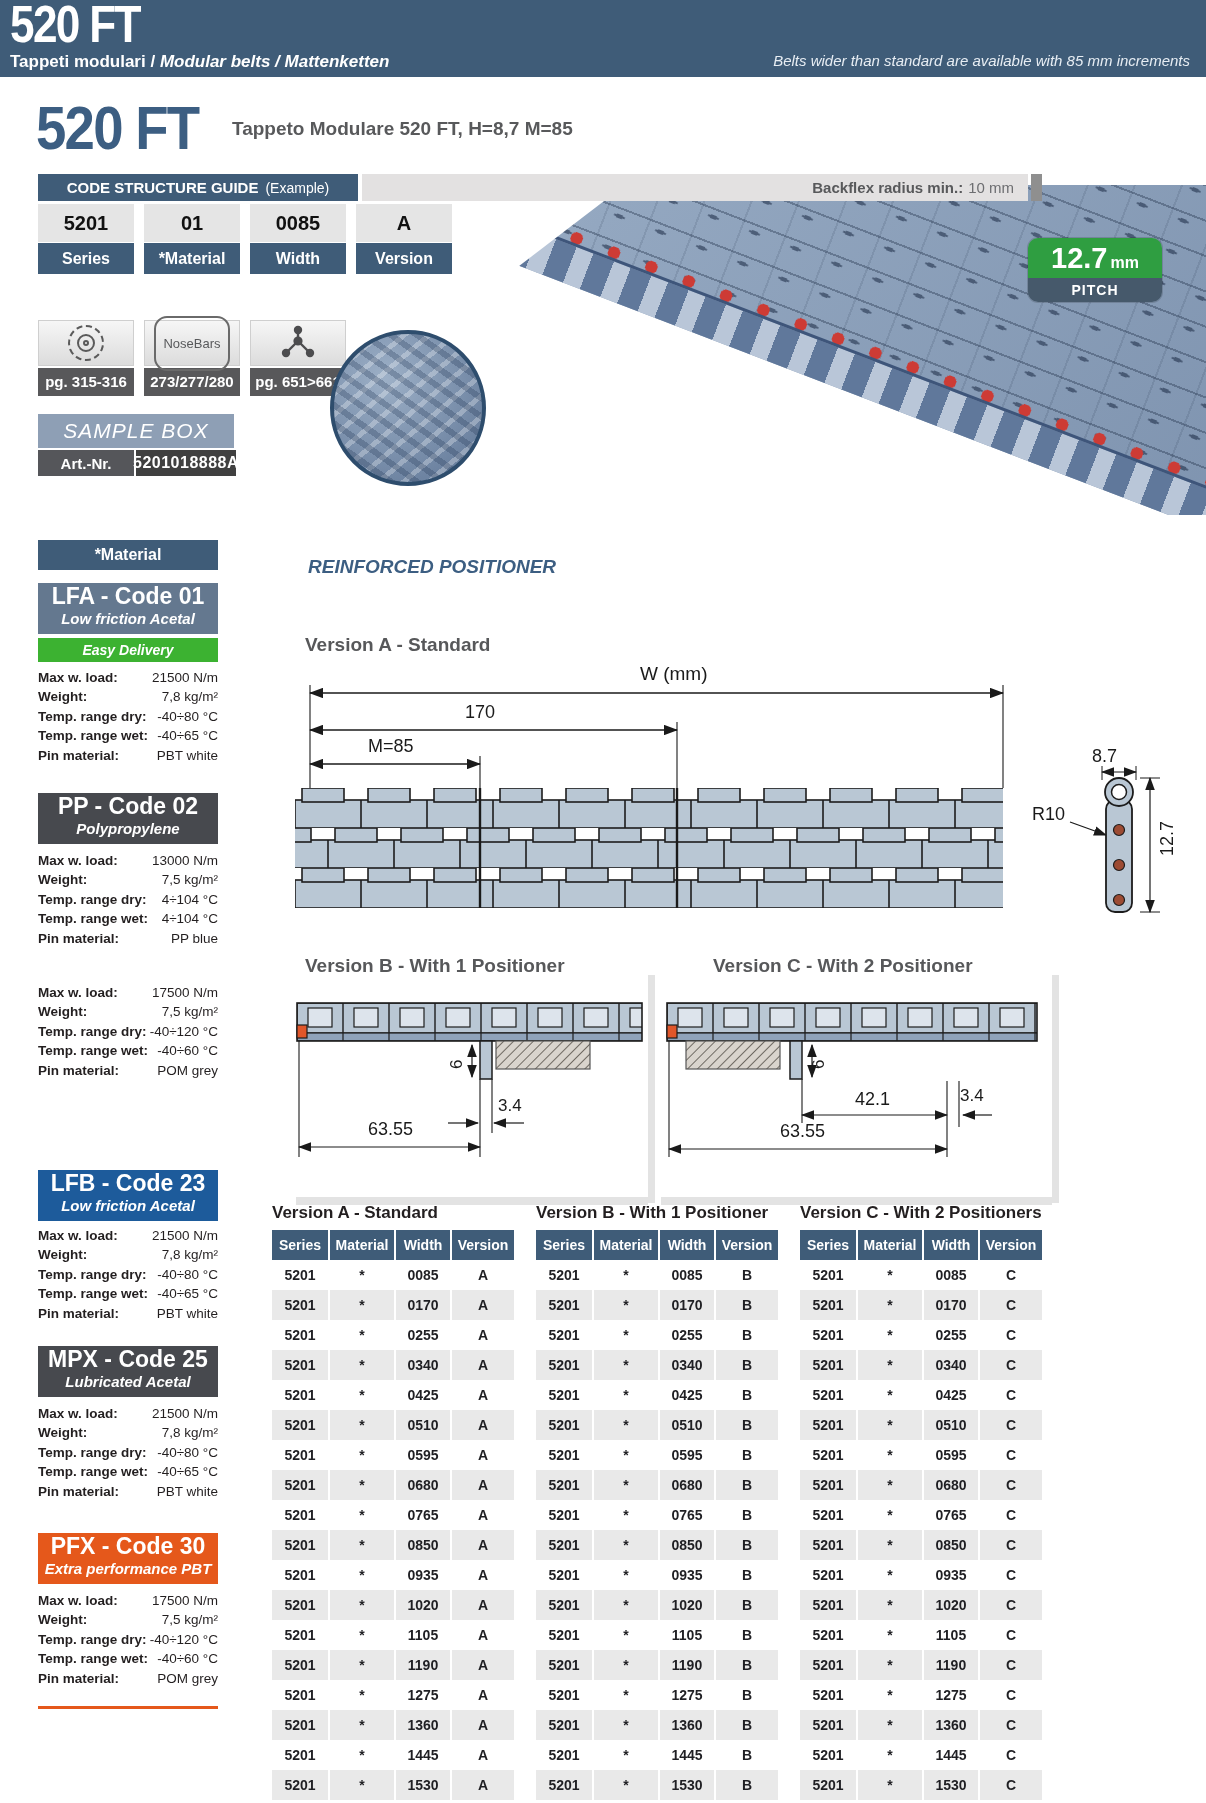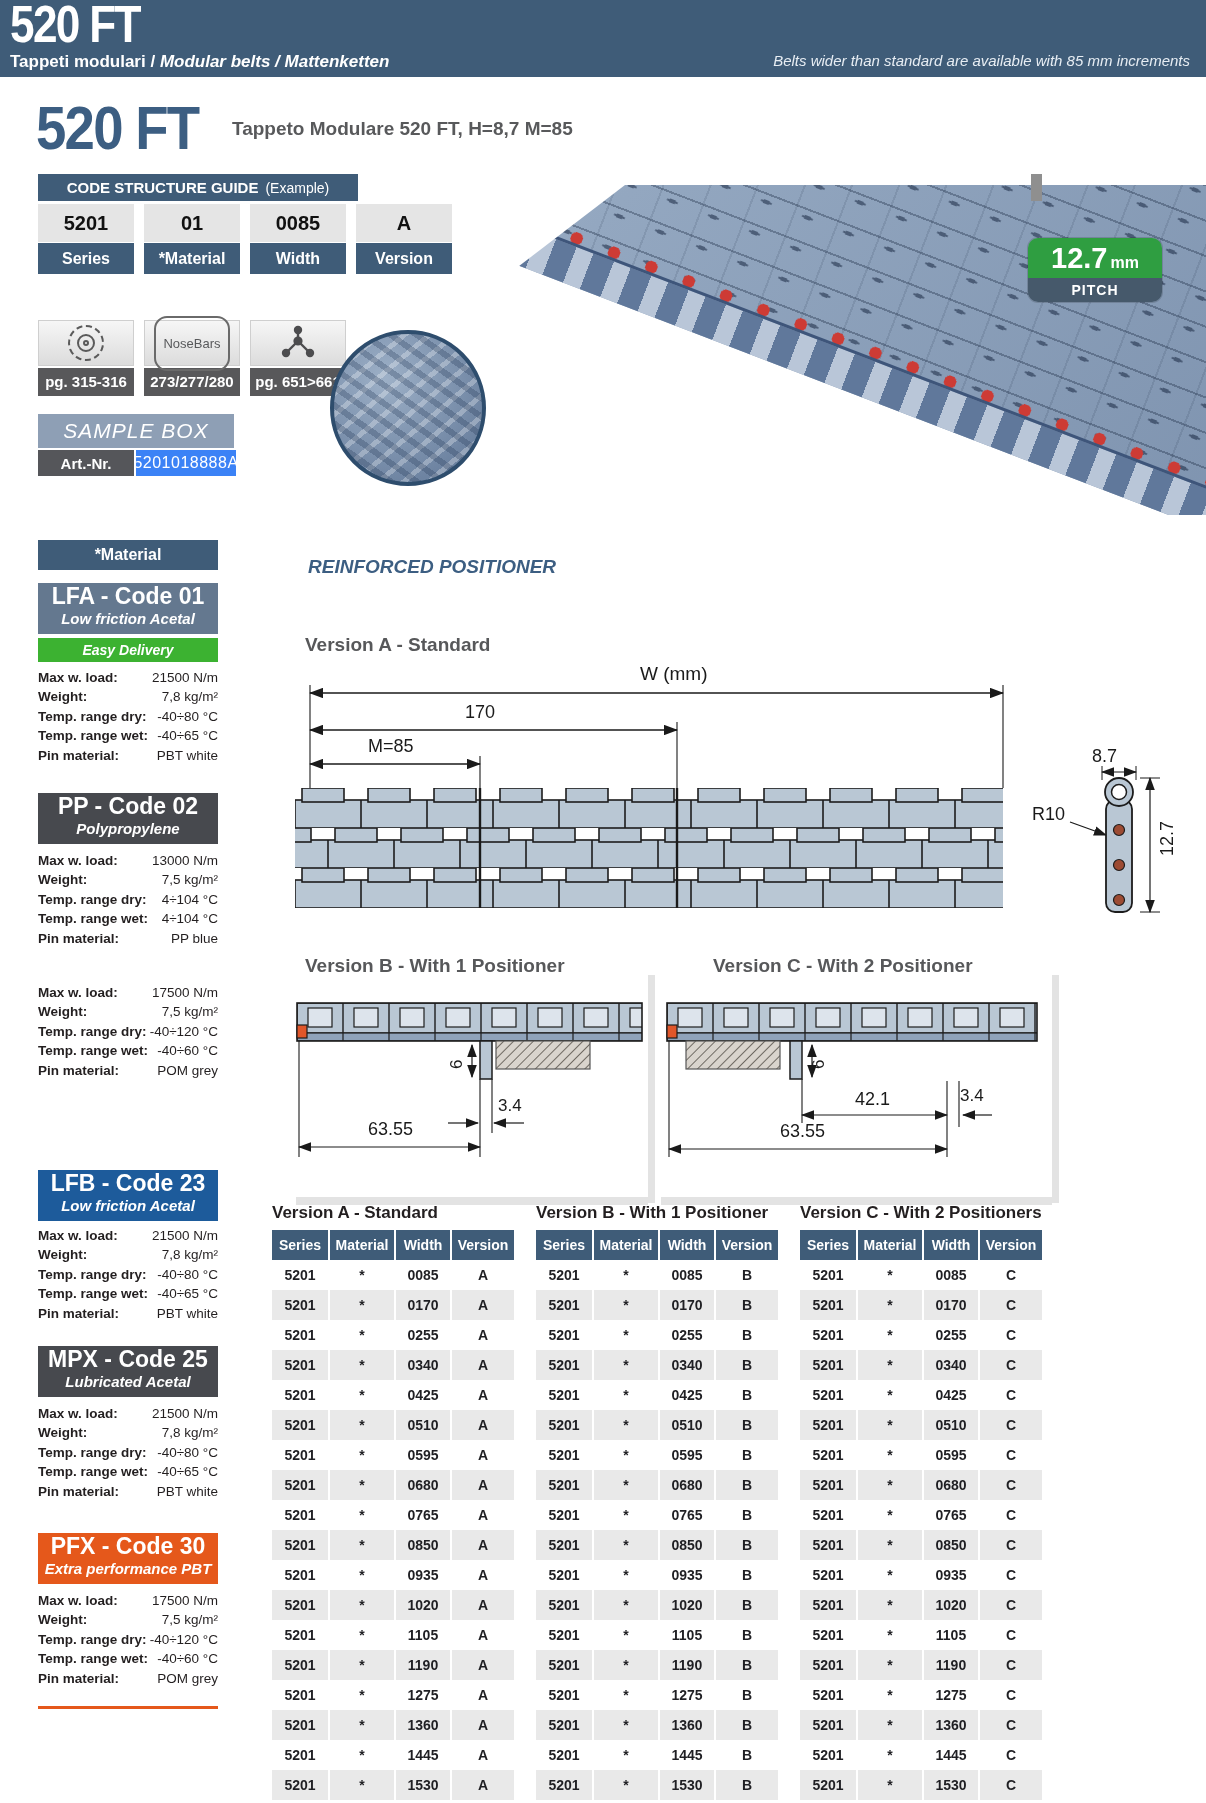--- a/index.html
+++ b/index.html
@@ -48,22 +48,22 @@
     display:flex;align-items:center;justify-content:center;box-sizing:border-box;}
   .gear-dot{width:6px;height:6px;border:2px solid #5a5a5a;border-radius:50%;box-sizing:border-box;}
   .pill{border:2px solid #6a6a6a;border-radius:13px;padding:18px 7px;font-size:13px;
     font-weight:normal;color:#58595b;white-space:nowrap;}
 
   
   .samplebox{left:38px;top:414px;width:196px;height:34px;background:#8e9fb5;color:#fff;
     font-size:21px;font-style:italic;display:flex;align-items:center;justify-content:center;letter-spacing:1px;}
   .artlab{left:38px;top:450px;width:96px;height:26px;background:#55565a;color:#fff;font-size:15px;
     font-weight:bold;display:flex;align-items:center;justify-content:center;}
-  .artval{left:136px;top:450px;width:100px;height:26px;background:#3b82f6;color:#fff;font-size:16px;
-    font-weight:normal;display:flex;align-items:center;justify-content:center;letter-spacing:.5px;}
+  .artval{left:136px;top:450px;width:100px;height:26px;background:#404040;color:#fff;font-size:16px;
+    font-weight:bold;display:flex;align-items:center;justify-content:center;letter-spacing:.5px;}
 
   
   .photo{left:420px;top:185px;width:786px;height:330px;overflow:hidden;}
   .belt-rot{position:absolute;left:-157px;top:-345px;width:1100px;height:520px;transform:rotate(21deg);
     background:
       radial-gradient(ellipse 8px 2.5px at 15px 9px, rgba(23,38,64,.55) 70%, transparent 75%) 0 0/44px 33px repeat,
       repeating-linear-gradient(180deg, rgba(27,42,66,.35) 0 2px, transparent 2px 33px),
       repeating-linear-gradient(90deg, rgba(27,42,66,.12) 0 2px, transparent 2px 44px),
       linear-gradient(115deg,#b3c2d6 0%, #93a7c0 45%, #7e93af 100%);}
   .belt-teeth{position:absolute;left:0;right:0;bottom:0;height:38px;
@@ -144,20 +144,24 @@
     <div class="belt-rot">
       <div class="belt-pins"></div>
       <div class="belt-teeth"></div>
     </div>
     <div class="photo-cover"></div>
   </div>
 
   <div class="abs codebar">
     <span class="b">CODE STRUCTURE GUIDE</span>
     <span class="n">(Example)</span>
+  </div>
+  <div class="abs backflex">
+    <span class="b">Backflex radius min.:</span>
+    <span class="v">10 mm</span>
   </div>
   <div class="abs backflex-cap"></div>
 
   <div class="abs codefield" style="left:38px;top:204px">
     <div class="val">5201</div>
     <div class="lab">Series</div>
   </div>
   <div class="abs codefield" style="left:144px;top:204px">
     <div class="val">01</div>
     <div class="lab">*Material</div>

